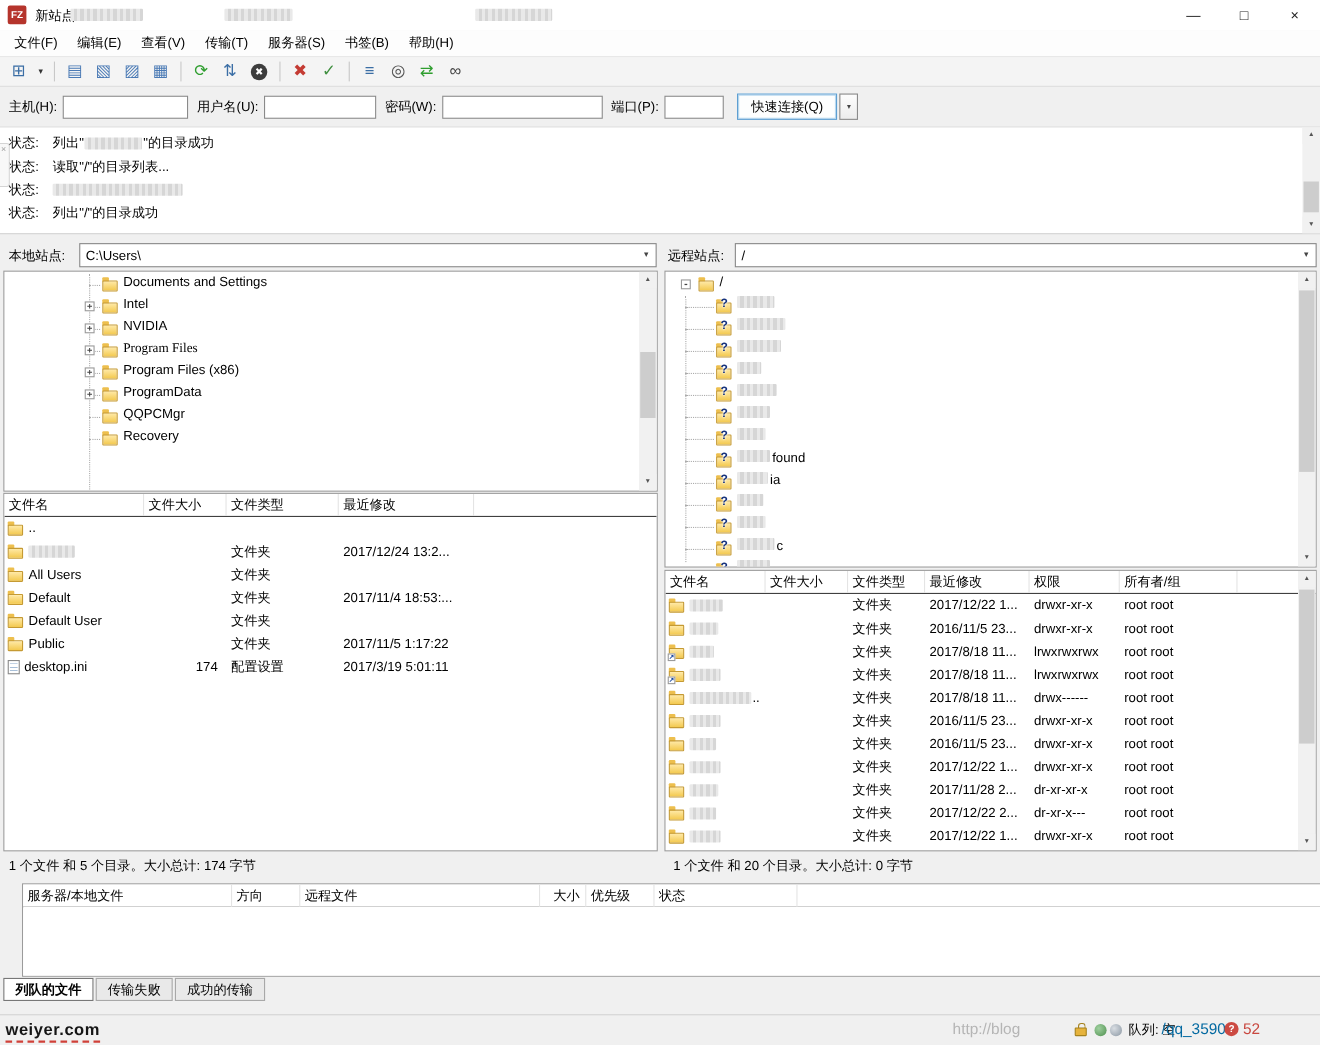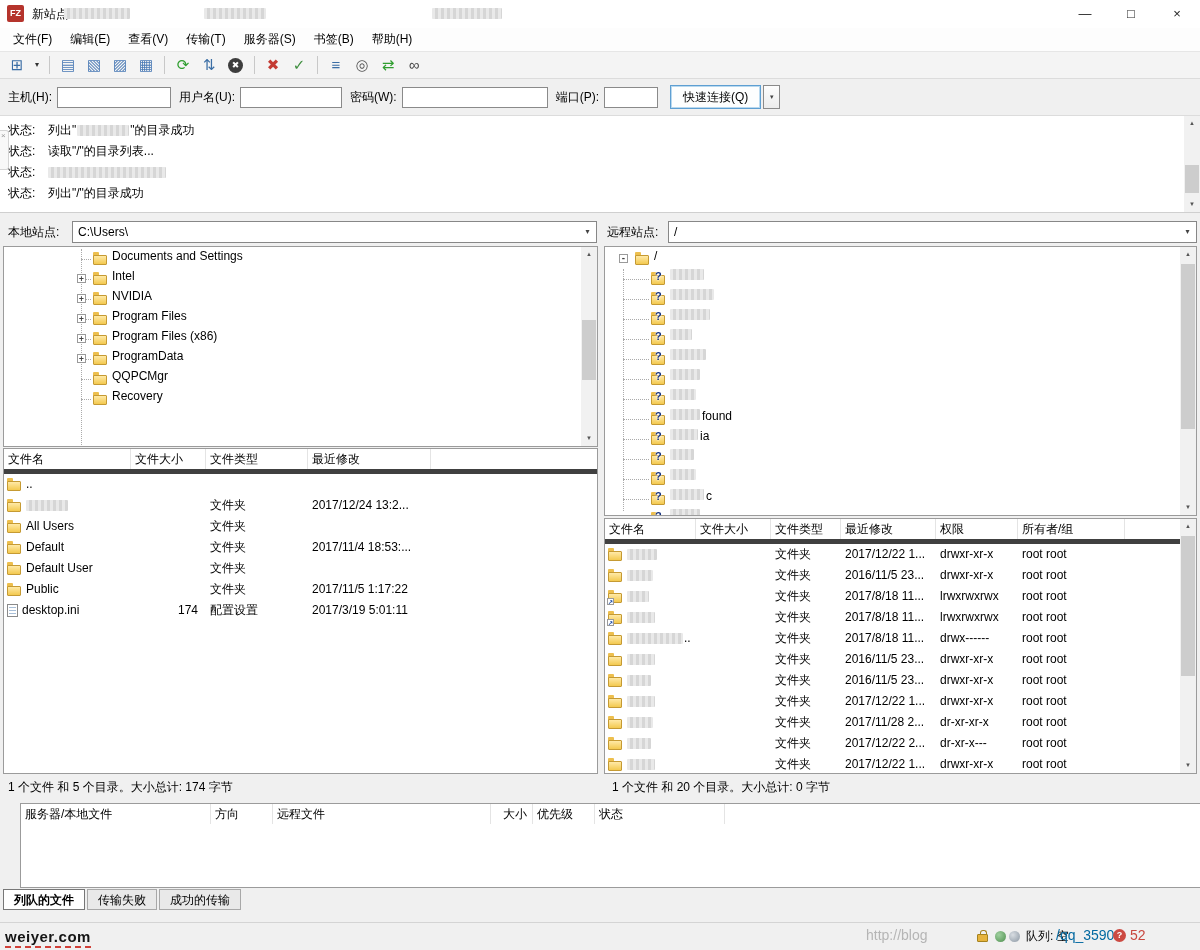--- a/index.html
+++ b/index.html
@@ -92,21 +92,21 @@
     border:1px solid #c59a33;box-sizing:border-box;border-radius:1px}
   .fi.abs{position:absolute;top:3px}
   .fi .qm{position:absolute;left:4px;top:-2px;z-index:2;color:#16337e;font:bold 11px/13px "Liberation Sans",sans-serif;
     text-shadow:0 0 2px #fff,0 0 2px #fff}
   .fi .lka{position:absolute;left:-1px;bottom:-2px;z-index:2;width:7px;height:7px;background:#fff;border:1px solid #9a9a9a;
     font:bold 6px/6px "Liberation Sans",sans-serif;color:#1646a0;text-align:center;box-sizing:border-box}
   .doc{position:relative;display:inline-block;width:11px;height:13px;background:#fff;border:1px solid #8a8a8a;flex:none;box-sizing:border-box}
   .doc i{position:absolute;left:1px;top:2px;width:7px;height:7px;background:repeating-linear-gradient(#a8bfd8 0 1px,transparent 1px 3px)}
 
   
-  .lhead{display:grid;background:#fff;border-bottom:5px solid #404040}
+  .lhead{display:grid;background:#fff;border-bottom:1px solid #404040}
   .lrow{display:grid}
   .grid-local{grid-template-columns:127px 75px 102px 123px 1fr}
   .grid-remote{grid-template-columns:91px 75px 70px 95px 82px 107px 1fr}
   .grid-queue{grid-template-columns:190px 62px 218px 42px 62px 130px 1fr}
   .hcell{height:20px;line-height:20px;border-right:1px solid #e4e4e4;padding-left:4px;overflow:hidden;white-space:nowrap}
   .hcell.filler{border-right:none}
   .grid-queue .hcell:nth-child(4){text-align:right;padding-right:5px}
   .cell{height:21px;line-height:21px;overflow:hidden;white-space:nowrap;padding-left:4px}
   .cell.size{text-align:right;padding-right:8px;padding-left:0}
   .cell.name{display:flex;align-items:center;gap:4px;padding-left:3px}
@@ -286,21 +286,21 @@
           <span class="exp" style="left: 73px;">+</span>
           <span class="fi abs" style="left: 89px;"></span>
           <span class="tree-label" style="left: 108px;">
             <span>NVIDIA</span>
           </span>
         </div>
         <div class="tree-row">
           <i class="hguide" style="left: 77px; width: 10px;"></i>
           <span class="exp" style="left: 73px;">+</span>
           <span class="fi abs" style="left: 89px;"></span>
-          <span class="tree-label" style="left: 108px;">
+          <span class="tree-label" style="left: 108px; font-family: Liberation Serif, serif;">
             <span>Program Files</span>
           </span>
         </div>
         <div class="tree-row">
           <i class="hguide" style="left: 77px; width: 10px;"></i>
           <span class="exp" style="left: 73px;">+</span>
           <span class="fi abs" style="left: 89px;"></span>
           <span class="tree-label" style="left: 108px;">
             <span>Program Files (x86)</span>
           </span>

